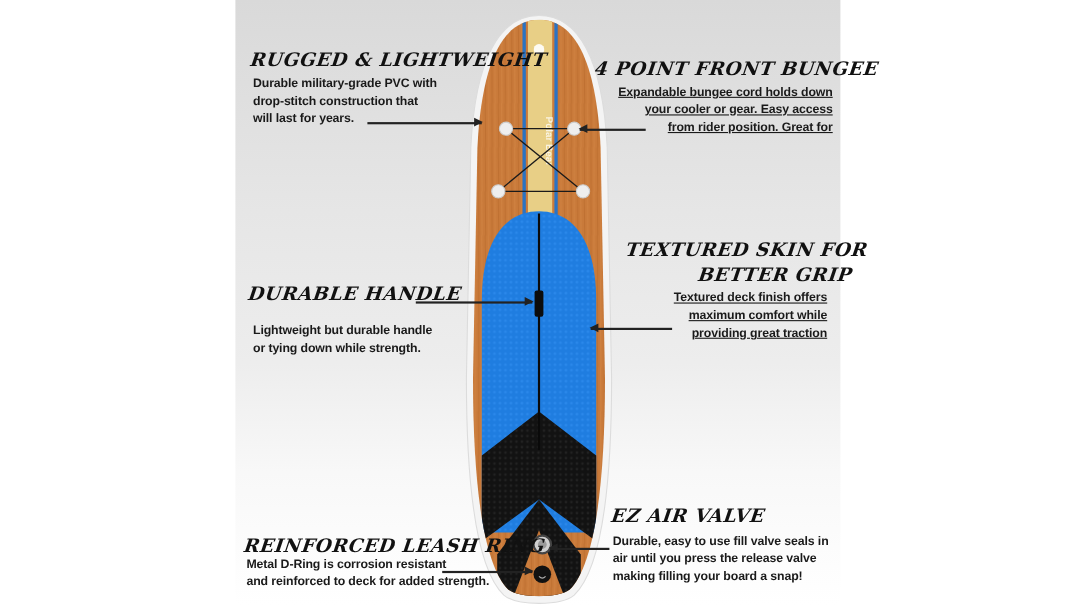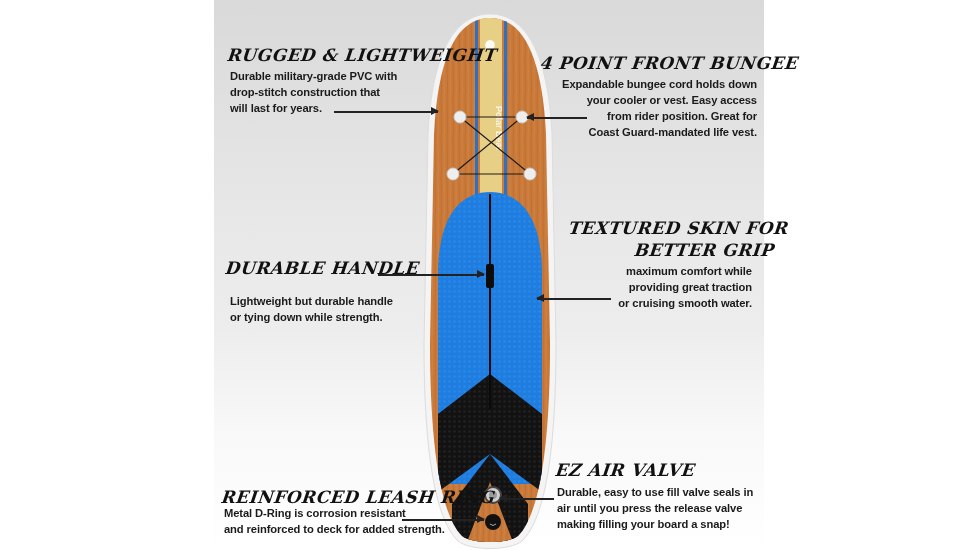--- a/index.html
+++ b/index.html
@@ -4,21 +4,21 @@
 <style>
   html, body { margin:0; padding:0; }
   body { width:978px; height:550px; background:#ffffff; position:relative; overflow:hidden; font-family:"Liberation Sans", sans-serif; }
   .panel { position:absolute; left:214px; top:0; width:550px; height:550px;
     background:linear-gradient(180deg,#d9d9d9 0%,#e6e6e6 35%,#ededed 60%,#f8f8f8 78%,#ffffff 100%); overflow:hidden; }
   .heading { position:absolute; font-family:"DejaVu Serif", serif; font-style:italic; font-weight:bold;
     font-size:17px; letter-spacing:0.5px; color:#111; white-space:nowrap; transform:skewX(-8deg); }
   .desc { position:absolute; font-family:"Liberation Sans", sans-serif; font-weight:bold; font-size:11.2px;
     line-height:16px; color:#1a1a1a; letter-spacing:-0.1px; }
   .desc div { white-space:nowrap; }
-  .right { text-align:right; }
+  .right { text-align:right;text-decoration:underline; }
   .arrow { position:absolute; height:1.5px; background:#222; }
   .arrow.r::after { content:""; position:absolute; right:-1px; top:-4px; border-left:8px solid #222; border-top:4.5px solid transparent; border-bottom:4.5px solid transparent; }
   .arrow.l::before { content:""; position:absolute; left:-1px; top:-4px; border-right:8px solid #222; border-top:4.5px solid transparent; border-bottom:4.5px solid transparent; }
   svg.board { position:absolute; left:422px; top:14px; }
 </style>
 </head>
 <body>
 
 <div class="panel"></div>
 
@@ -93,32 +93,31 @@
 <div class="desc" style="left:230px;top:68px;">
   <div>Durable military-grade PVC with</div>
   <div>drop-stitch construction that</div>
   <div>will last for years.</div>
 </div>
 <div class="arrow r" style="left:334px;top:111px;width:104px;"></div>
 
 <div class="heading" style="left:541px;top:53px;">4 POINT FRONT BUNGEE</div>
 <div class="desc right" style="right:221px;top:76px;">
   <div>Expandable bungee cord holds down</div>
-  <div>your cooler or vest. Easy access</div>
+  <div>your cooler or gear. Easy access</div>
   <div>from rider position. Great for</div>
-  <div>Coast Guard-mandated life vest.</div>
 </div>
 <div class="arrow l" style="left:527px;top:117px;width:60px;"></div>
 
 <div class="heading" style="left:569px;top:218px;">TEXTURED SKIN FOR</div>
 <div class="heading" style="left:635px;top:240px;">BETTER GRIP</div>
 <div class="desc right" style="right:226px;top:263px;">
+  <div>Textured deck finish offers</div>
   <div>maximum comfort while</div>
   <div>providing great traction</div>
-  <div>or cruising smooth water.</div>
 </div>
 <div class="arrow l" style="left:537px;top:298px;width:74px;"></div>
 
 <div class="heading" style="left:226px;top:258px;">DURABLE HANDLE</div>
 <div class="arrow r" style="left:378px;top:274px;width:106px;"></div>
 <div class="desc" style="left:230px;top:293px;">
   <div>Lightweight but durable handle</div>
   <div>or tying down while strength.</div>
 </div>
 

